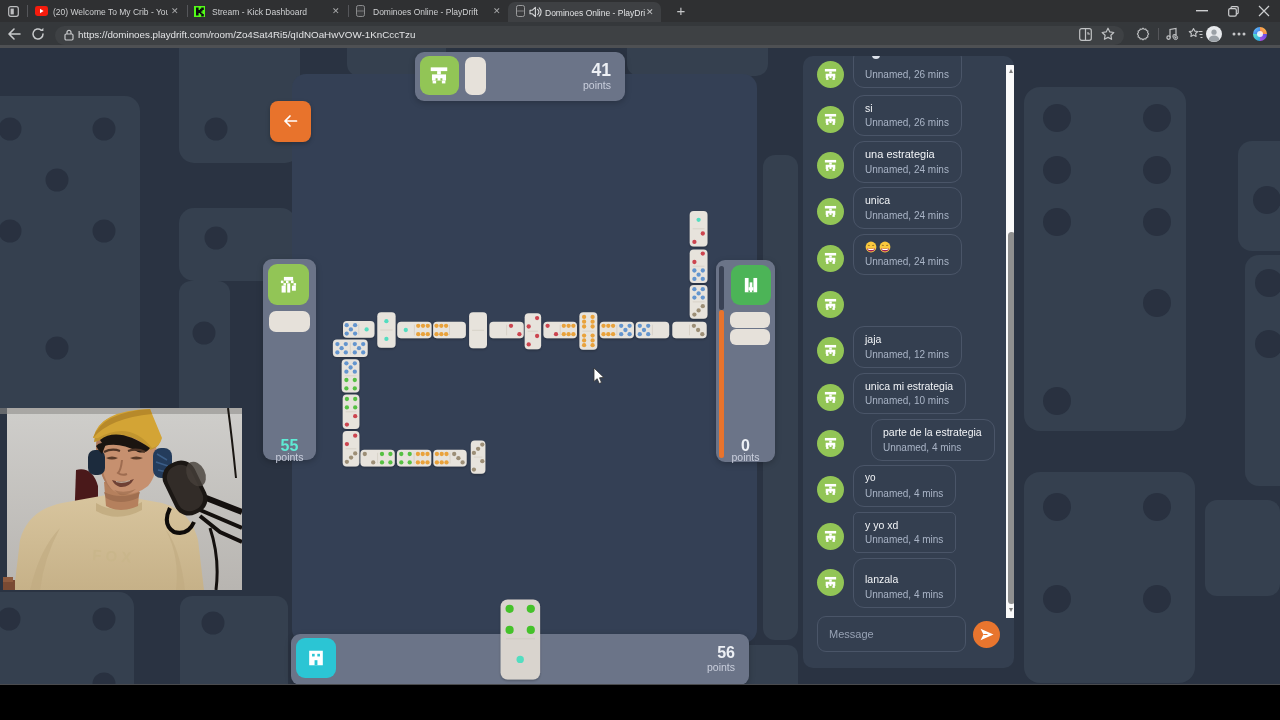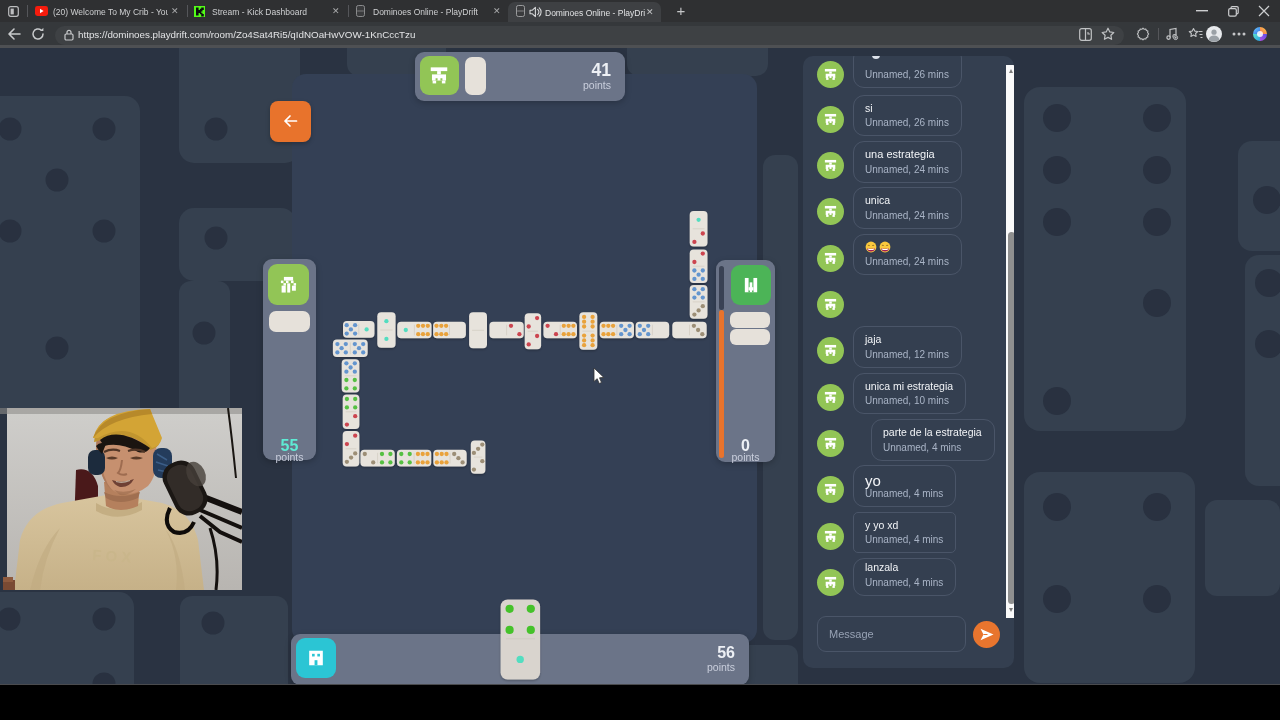--- a/index.html
+++ b/index.html
@@ -822,21 +822,21 @@
             <rect x="4.2" y="14.6" width="3.2" height="2.6"></rect>
             <rect x="12.6" y="14.6" width="3.2" height="2.6"></rect>
           </g>
           <g fill="#92C556">
             <rect x="6.9" y="12.5" width="1.8" height="2.1"></rect>
             <rect x="11.3" y="12.5" width="1.8" height="2.1"></rect>
           </g>
         </svg>
       </div>
 <div class="abs" style="left:50px;top:409.4px;border:1px solid #4A5568;border-radius:11px;padding:6px 12px 7px 11px;white-space:nowrap;display:inline-block;">
-        <div style="font-size:15px;color:#F2F4F7;height:13px;">yo</div>
+        <div style="font-size:10px;color:#F2F4F7;height:13px;">yo</div>
         <div style="font-size:10px;color:#A9B4C6;margin-top:2.5px;">Unnamed, 4 mins</div>
       </div>
 
 <div class="abs" style="left:14px;top:466.8px;width:27px;height:27px;border-radius:50%;background:#92C556;">
         <svg width="15" height="15" viewBox="0 0 20 20" style="position:absolute;left:6px;top:6px;">
           <g fill="#fff">
             <rect x="2.5" y="2.6" width="15" height="3.4"></rect>
             <rect x="8.3" y="6" width="3.4" height="3"></rect>
             <rect x="3.6" y="9" width="12.8" height="5.6"></rect>
             <rect x="4.2" y="14.6" width="3.2" height="2.6"></rect>
@@ -861,21 +861,21 @@
             <rect x="3.6" y="9" width="12.8" height="5.6"></rect>
             <rect x="4.2" y="14.6" width="3.2" height="2.6"></rect>
             <rect x="12.6" y="14.6" width="3.2" height="2.6"></rect>
           </g>
           <g fill="#92C556">
             <rect x="6.9" y="12.5" width="1.8" height="2.1"></rect>
             <rect x="11.3" y="12.5" width="1.8" height="2.1"></rect>
           </g>
         </svg>
       </div>
-<div class="abs" style="left:50px;top:502.1px;border:1px solid #4A5568;border-radius:11px;padding:2px 12px 7px 11px;white-space:nowrap;display:inline-block;">
+<div class="abs" style="left:50px;top:502.1px;border:1px solid #4A5568;border-radius:11px;padding:14px 12px 7px 11px;white-space:nowrap;display:inline-block;">
         <div style="font-size:10.5px;color:#F2F4F7;height:13px;">lanzala</div>
         <div style="font-size:10px;color:#A9B4C6;margin-top:2.5px;">Unnamed, 4 mins</div>
       </div>
 
 <div class="abs" style="left:203px;top:9px;width:10px;height:553px;background:#FAFAFA;"></div>
 
 <div class="abs" style="left:206px;top:13px;width:0;height:0;border-left:2.5px solid transparent;border-right:2.5px solid transparent;border-bottom:4px solid #7B7B7B;"></div>
 
 <div class="abs" style="left:204.5px;top:176px;width:7px;height:372px;background:#8F8F8F;border-radius:4px;"></div>
 

